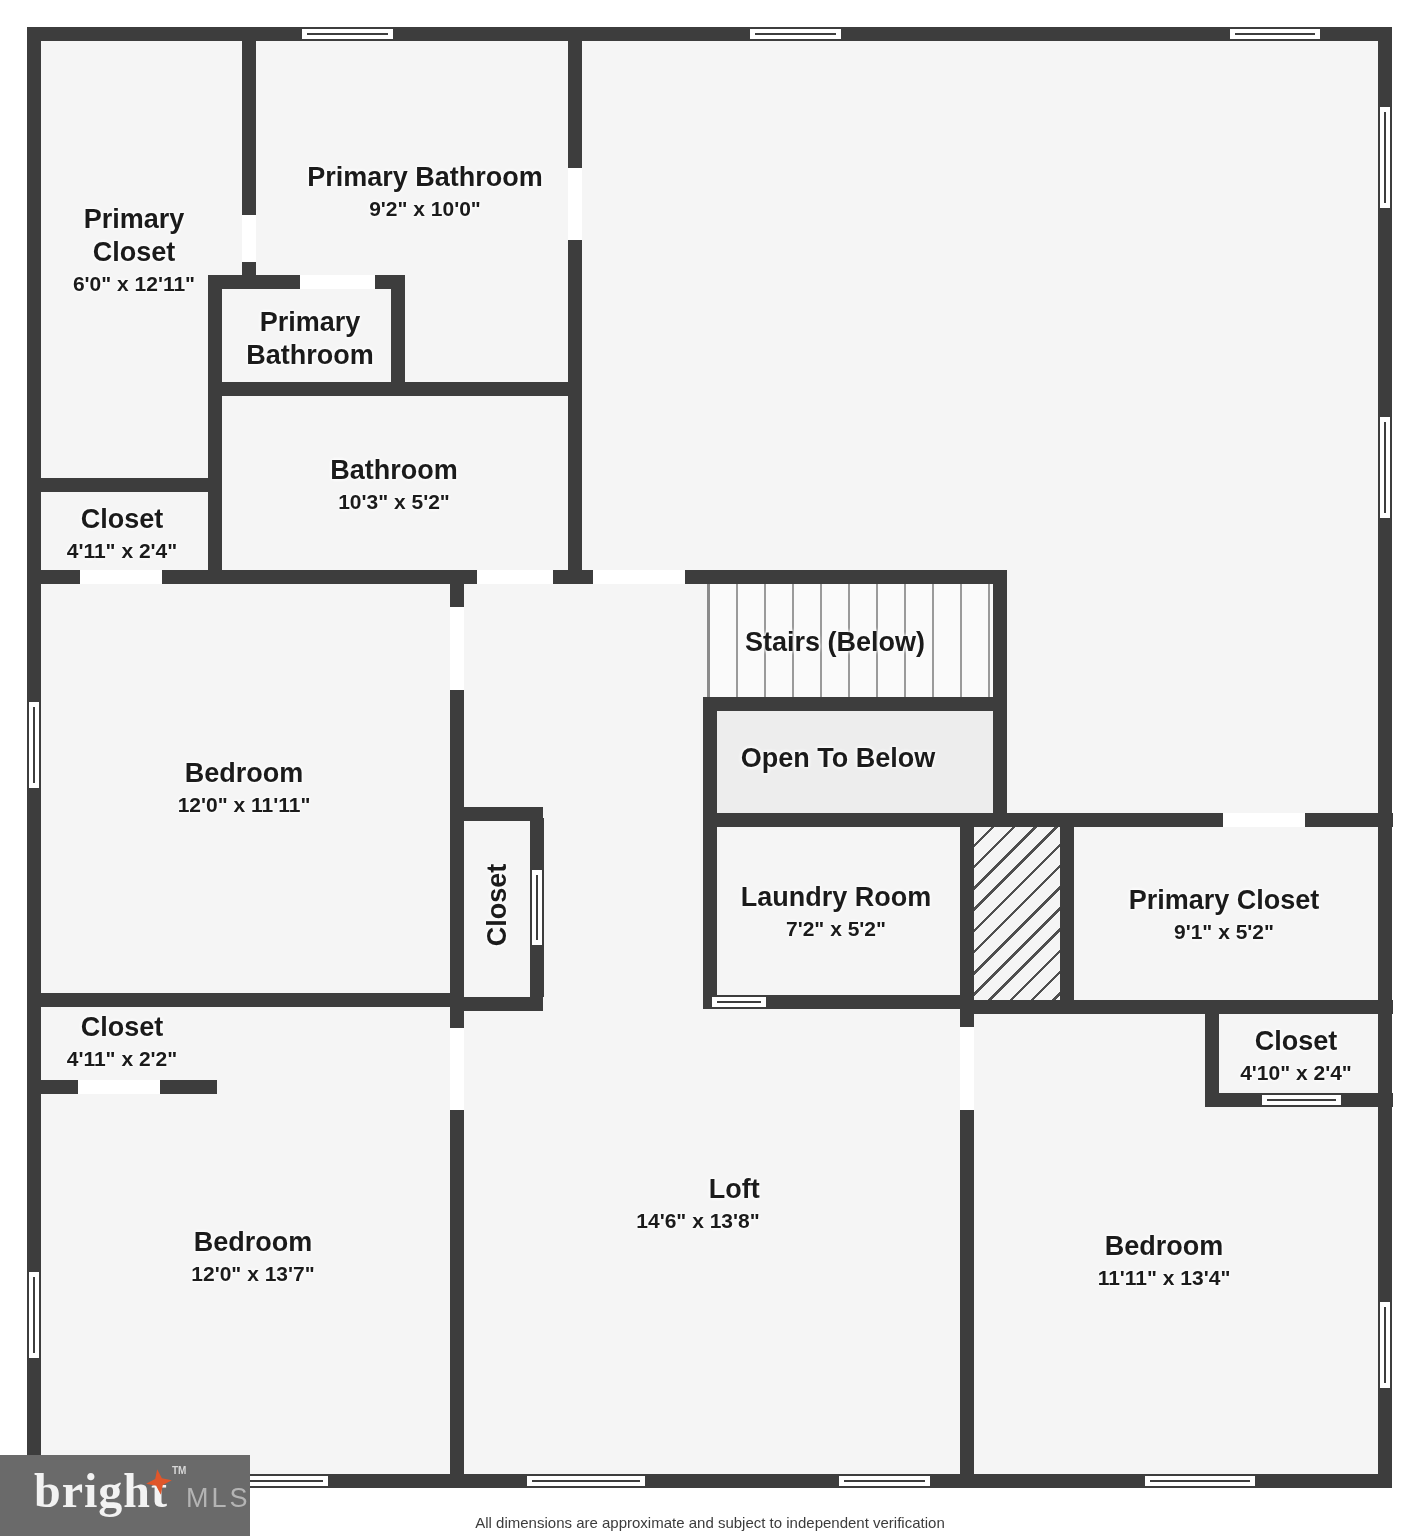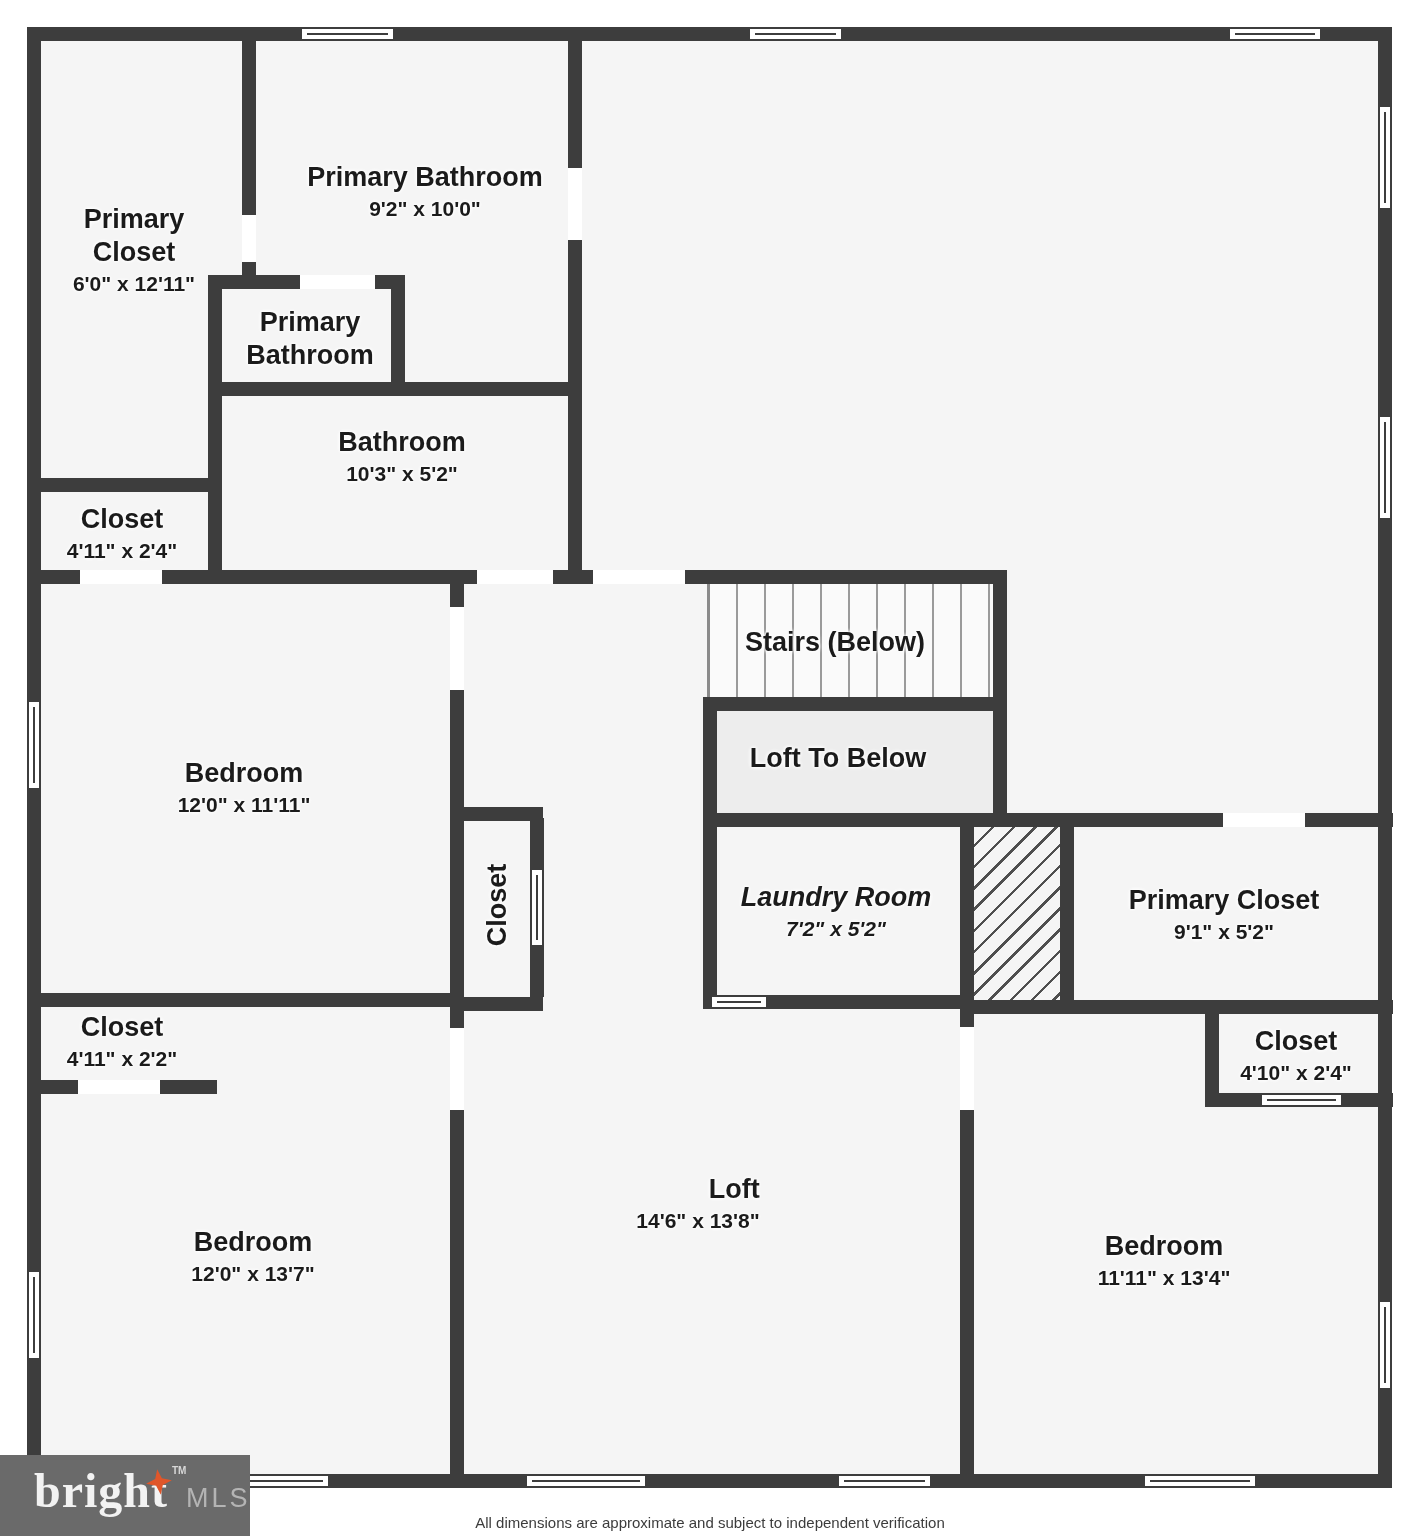--- a/index.html
+++ b/index.html
@@ -56,49 +56,49 @@
 
   <div class="rlabel" style="left:425px;top:191px;">
     <div class="rname">Primary Bathroom</div>
     <div class="rdims">9'2" x 10'0"</div>
   </div>
 
   <div class="rlabel wrap" style="left:310px;top:339px;">
     <div class="rname">Primary Bathroom</div>
   </div>
 
-  <div class="rlabel" style="left:394px;top:456px;margin-left:8px;">
+  <div class="rlabel" style="left:394px;top:484px;">
     <div class="rname">Bathroom</div>
     <div class="rdims">10'3" x 5'2"</div>
   </div>
 
   <div class="rlabel" style="left:122px;top:533px;">
     <div class="rname">Closet</div>
     <div class="rdims">4'11" x 2'4"</div>
   </div>
 
 
   <div class="rlabel" style="left:835px;top:642px;">
     <div class="rname">Stairs (Below)</div>
   </div>
 
   <div class="rlabel" style="left:838px;top:758px;">
-    <div class="rname">Loft To Below</div>
+    <div class="rname">Open To Below</div>
   </div>
 
   <div class="rlabel" style="left:244px;top:787px;">
     <div class="rname">Bedroom</div>
     <div class="rdims">12'0" x 11'11"</div>
   </div>
 
   <div class="rlabel vert" style="left:497px;top:905px;">
     <div class="rname">Closet</div>
   </div>
 
-  <div class="rlabel" style="left:836px;top:911px;font-style:italic;">
+  <div class="rlabel" style="left:836px;top:911px;">
     <div class="rname">Laundry Room</div>
     <div class="rdims">7'2" x 5'2"</div>
   </div>
 
   <div class="rlabel" style="left:1224px;top:914px;">
     <div class="rname">Primary Closet</div>
     <div class="rdims">9'1" x 5'2"</div>
   </div>
 
   <div class="rlabel" style="left:122px;top:1041px;">

